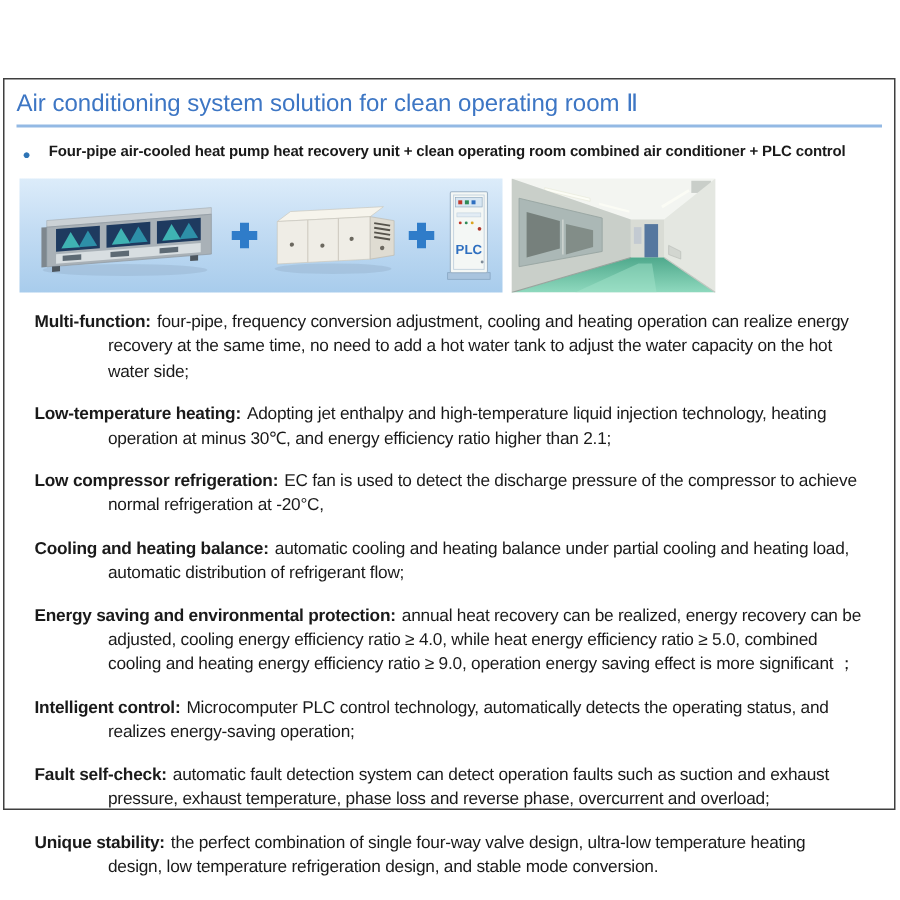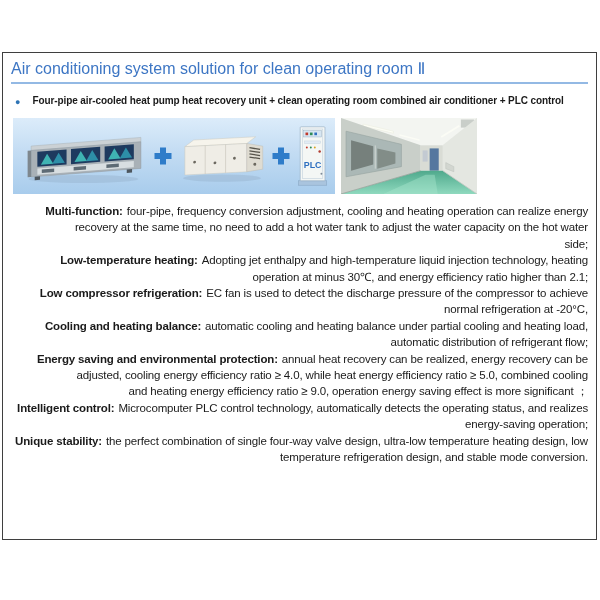--- a/index.html
+++ b/index.html
@@ -54,24 +54,23 @@
   .machine-panel svg{display:block;}
   .plus-icon{flex:0 0 auto;margin:0 3px;}
   .corridor-photo{
     width:136px;height:76px;flex:0 0 auto;margin-left:6px;
   }
   .features{margin-top:2px;}
   .feature{
     font-size:11.5px;
     line-height:16.4px;
     letter-spacing:-0.15px;
-    margin:0;
+    margin:12px;
     padding-left:49px;
     text-indent:-49px;
-    text-align:right;
   }
   .flabel{padding-right:4px;}
 </style>
 </head>
 <body>
 
 <div class="page">
   <div class="sheet">
 
     <div class="doc-title">Air conditioning system solution for clean operating room Ⅱ</div>
@@ -196,17 +195,18 @@
       </svg>
     </div>
 
     <div class="features">
       <p class="feature"><b class="flabel">Multi-function:</b><span>four-pipe, frequency conversion adjustment, cooling and heating operation can realize energy recovery at the same time, no need to add a hot water tank to adjust the water capacity on the hot water side;</span></p>
       <p class="feature"><b class="flabel">Low-temperature heating:</b><span>Adopting jet enthalpy and high-temperature liquid injection technology, heating operation at minus 30℃, and energy efficiency ratio higher than 2.1;</span></p>
       <p class="feature"><b class="flabel">Low compressor refrigeration:</b><span>EC fan is used to detect the discharge pressure of the compressor to achieve normal refrigeration at -20°C,</span></p>
       <p class="feature"><b class="flabel">Cooling and heating balance:</b><span>automatic cooling and heating balance under partial cooling and heating load, automatic distribution of refrigerant flow;</span></p>
       <p class="feature"><b class="flabel">Energy saving and environmental protection:</b><span>annual heat recovery can be realized, energy recovery can be adjusted, cooling energy efficiency ratio ≥ 4.0, while heat energy efficiency ratio ≥ 5.0, combined cooling and heating energy efficiency ratio ≥ 9.0, operation energy saving effect is more significant ；</span></p>
       <p class="feature"><b class="flabel">Intelligent control:</b><span>Microcomputer PLC control technology, automatically detects the operating status, and realizes energy-saving operation;</span></p>
+      <p class="feature"><b class="flabel">Fault self-check:</b><span>automatic fault detection system can detect operation faults such as suction and exhaust pressure, exhaust temperature, phase loss and reverse phase, overcurrent and overload;</span></p>
       <p class="feature"><b class="flabel">Unique stability:</b><span>the perfect combination of single four-way valve design, ultra-low temperature heating design, low temperature refrigeration design, and stable mode conversion.</span></p>
     </div>
 
   </div>
 </div>
 
 </body></html>

